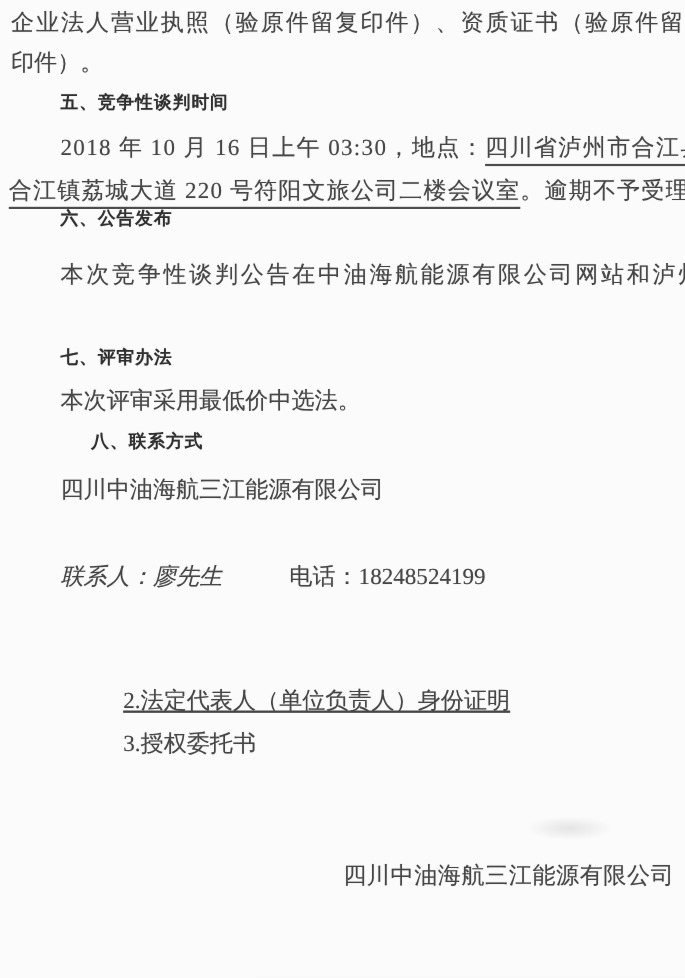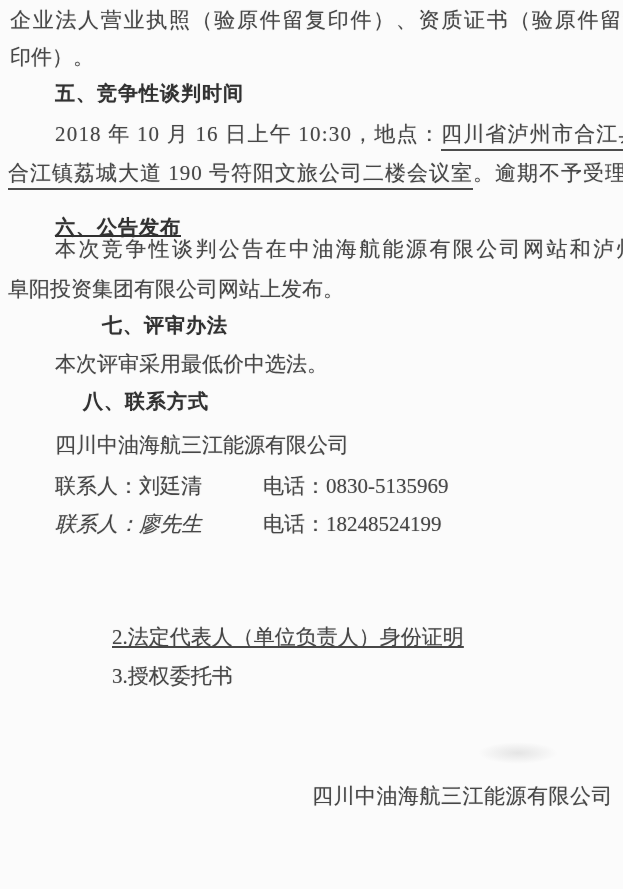--- a/index.html
+++ b/index.html
@@ -20,21 +20,21 @@
     position: absolute;
     white-space: nowrap;
     font-size: 21px;
     line-height: 23px;
     letter-spacing: 0px;
     text-shadow: 0 0 1px rgba(80,80,80,0.45);
   }
   .heading {
     font-family: "Liberation Sans", "DejaVu Sans", sans-serif;
     font-weight: bold;
-    font-size: 20px;
+    font-size: 16px;
     color: #313131;
     letter-spacing: 1px;
   }
   .u {
     border-bottom: 2px solid #4d4d4d;
     padding-bottom: 3px;
   }
   .smudge {
     position: absolute;
     left: 478px;
@@ -54,38 +54,35 @@
 </head>
 <body>
 
 <div class="page">
 
   <div class="ln ls17" style="left:10px; top:9px;">企业法人营业执照（验原件留复印件）、资质证书（验原件留复</div>
   <div class="ln" style="left:10px; top:46px;text-align:right;">印件）。</div>
 
   <div class="ln heading" style="left:55px; top:82px;">五、竞争性谈判时间</div>
   <div class="ln ls12" style="left:55px; top:123px;">
-    <span>2018 年 10 月 16 日上午 10:30，地点：</span><span class="u">四川省泸州市合江县</span>
+    <span>2018 年 10 月 16 日上午 03:30，地点：</span><span class="u">四川省泸州市合江县</span>
   </div>
   <div class="ln ls10" style="left:8px; top:162px;">
-    <span class="u">合江镇荔城大道 190 号符阳文旅公司二楼会议室</span><span>。逾期不予受理。</span>
+    <span class="u">合江镇荔城大道 220 号符阳文旅公司二楼会议室</span><span>。逾期不予受理。</span>
   </div>
 
-  <div class="ln heading" style="left:55px; top:216px;text-decoration:underline;">六、公告发布</div>
+  <div class="ln heading" style="left:55px; top:188px;">六、公告发布</div>
   <div class="ln ls24" style="left:55px; top:238px;">本次竞争性谈判公告在中油海航能源有限公司网站和泸州</div>
-  <div class="ln" style="left:8px; top:278px;">阜阳投资集团有限公司网站上发布。</div>
 
-  <div class="ln heading" style="left:55px; top:314px;margin-left:47px;">七、评审办法</div>
+  <div class="ln heading" style="left:55px; top:314px;">七、评审办法</div>
   <div class="ln" style="left:55px; top:353px;">本次评审采用最低价中选法。</div>
 
   <div class="ln heading" style="left:55px; top:390px;margin-left:28px;">八、联系方式</div>
   <div class="ln" style="left:55px; top:434px;">四川中油海航三江能源有限公司</div>
 
-  <div class="ln" style="left:55px; top:475px;">联系人：刘廷清</div>
-  <div class="ln" style="left:263px; top:475px;">电话：0830-5135969</div>
 
   <div class="ln" style="left:55px; top:513px;font-style:italic;">联系人：廖先生</div>
   <div class="ln" style="left:263px; top:513px;">电话：18248524199</div>
 
   <div class="ln" style="left:112px; top:626px;text-decoration:underline;">2.法定代表人（单位负责人）身份证明</div>
   <div class="ln" style="left:112px; top:665px;text-align:center;">3.授权委托书</div>
 
   <div class="smudge"></div>
 
   <div class="ln ls05" style="left:312px; top:785px;">四川中油海航三江能源有限公司</div>

